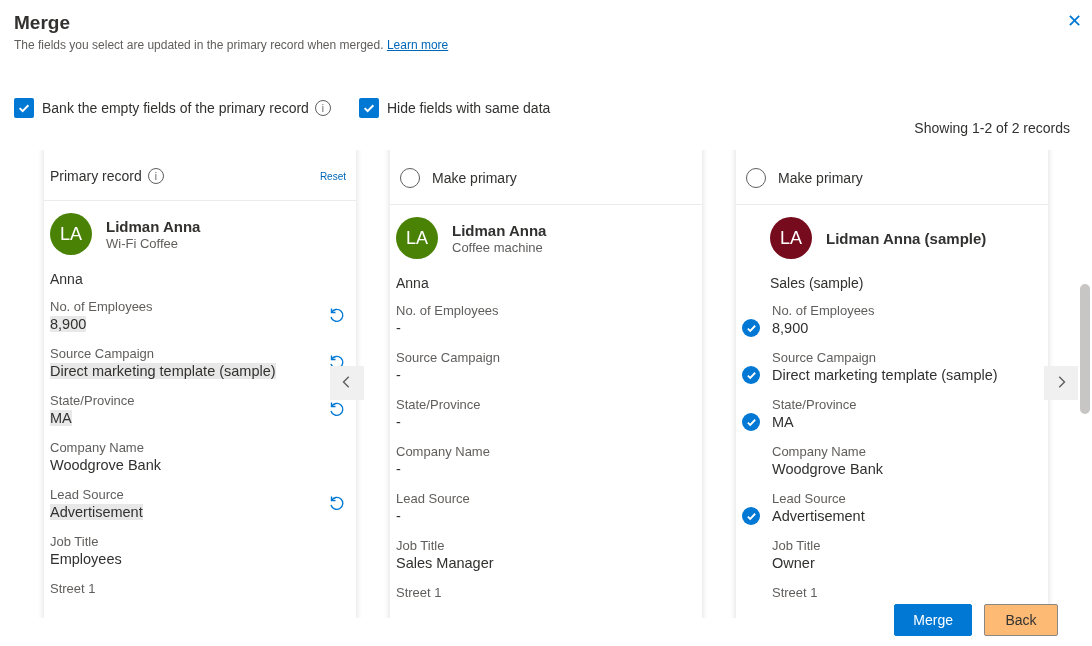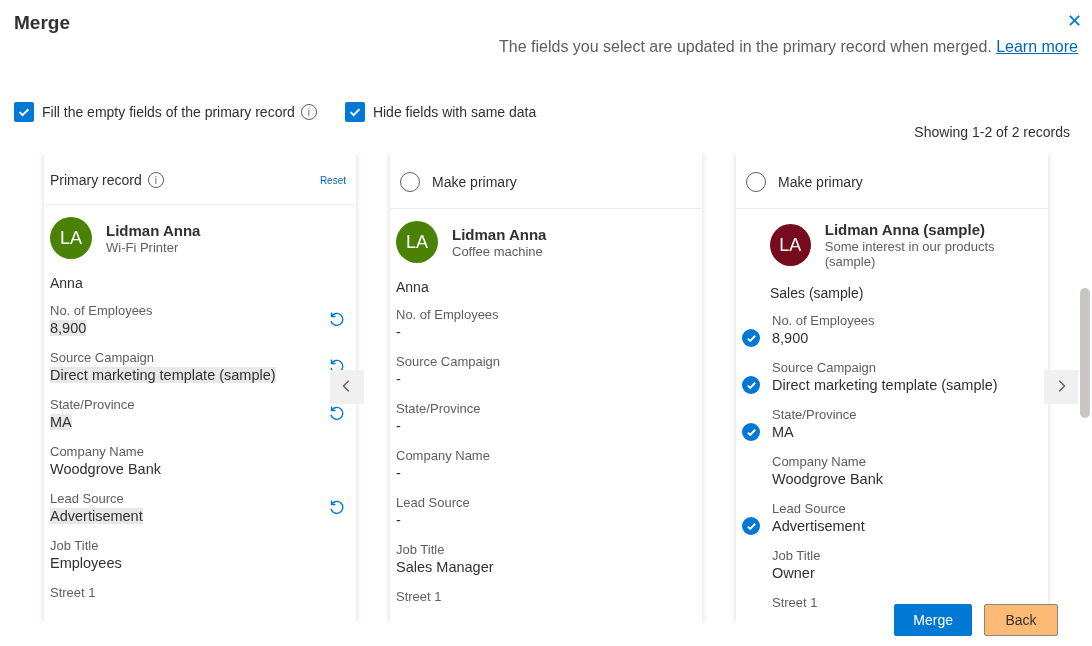--- a/index.html
+++ b/index.html
@@ -8,21 +8,21 @@
     font-size: 14px;
     color: #323130;
     background: #fff;
     width: 1092px;
     height: 646px;
     overflow: hidden;
     position: relative;
   }
   .header { padding: 12px 14px 6px; }
   .title { font-size: 19px; font-weight: 600; margin-bottom: 4px; }
-  .subtitle { font-size: 16px; color: #605e5c; text-align: right; }
+  .subtitle { font-size: 12px; color: #605e5c; }
   .subtitle a { color: #0067b8; text-decoration: underline; cursor: pointer; }
   .close-btn {
     position: absolute; right: 10px; top: 10px;
     color: #0078d4; font-size: 18px; cursor: pointer; background: none; border: none;
   }
   .options-row {
     display: flex; align-items: center; padding: 22px 14px 14px;
     gap: 28px;
   }
   .checkbox {
@@ -133,21 +133,21 @@
   <span>✕</span>
 </button>
 
 <div class="options-row">
   <label class="checkbox">
     <span class="cb-box">
       <svg viewBox="0 0 16 16">
           <path fill="none" stroke="#fff" stroke-width="2.2" d="M3 8.2 6.4 11.5 13 4.8"></path>
         </svg>
     </span>
-    <span>Fill the empty fields of the primary record</span>
+    <span>Bank the empty fields of the primary record</span>
     <span class="info-icn">i</span>
   </label>
   <label class="checkbox">
     <span class="cb-box">
       <svg viewBox="0 0 16 16">
           <path fill="none" stroke="#fff" stroke-width="2.2" d="M3 8.2 6.4 11.5 13 4.8"></path>
         </svg>
     </span>
     <span>Hide fields with same data</span>
   </label>
@@ -162,21 +162,21 @@
             <span class="head-label">Primary record</span>
             <span class="info-icn">i</span>
           </div>
           <span class="reset">Reset</span>
         </div>
         <div>
           <div class="identity">
             <div class="avatar av-green">LA</div>
             <div>
               <div class="ident-name">Lidman Anna</div>
-              <div class="ident-sub">Wi-Fi Printer</div>
+              <div class="ident-sub">Wi-Fi Coffee</div>
             </div>
           </div>
           <div class="first-name">Anna</div>
           <div class="field-list">
             <div class="field">
               <div class="field-label">No. of Employees</div>
               <div class="field-value"><span class="hl">8,900</span></div>
               <button class="undo-btn">
                 <span><svg viewBox="0 0 20 20">
                     <path fill="none" stroke="#0078d4" stroke-width="1.4" d="M4.5 7.5A6 6 0 1 1 4 12"></path>
@@ -278,21 +278,20 @@
       <div class="card-wrap c3">
         <div class="card-head">
           <span class="radio"></span>
           <span class="head-label">Make primary</span>
         </div>
         <div class="c3-body">
           <div class="identity">
             <div class="avatar av-maroon">LA</div>
             <div>
               <div class="ident-name">Lidman Anna (sample)</div>
-              <div class="ident-sub">Some interest in our products (sample)</div>
             </div>
           </div>
           <div class="first-name">Sales (sample)</div>
           <div class="field-list">
             <div class="field">
               <div class="field-label">No. of Employees</div>
               <div class="field-value">8,900</div>
               <span class="checkmark">
                 <svg viewBox="0 0 12 12">
                   <path fill="none" stroke="#fff" stroke-width="2" d="M2 6.2 4.6 8.6 10 3"></path>

